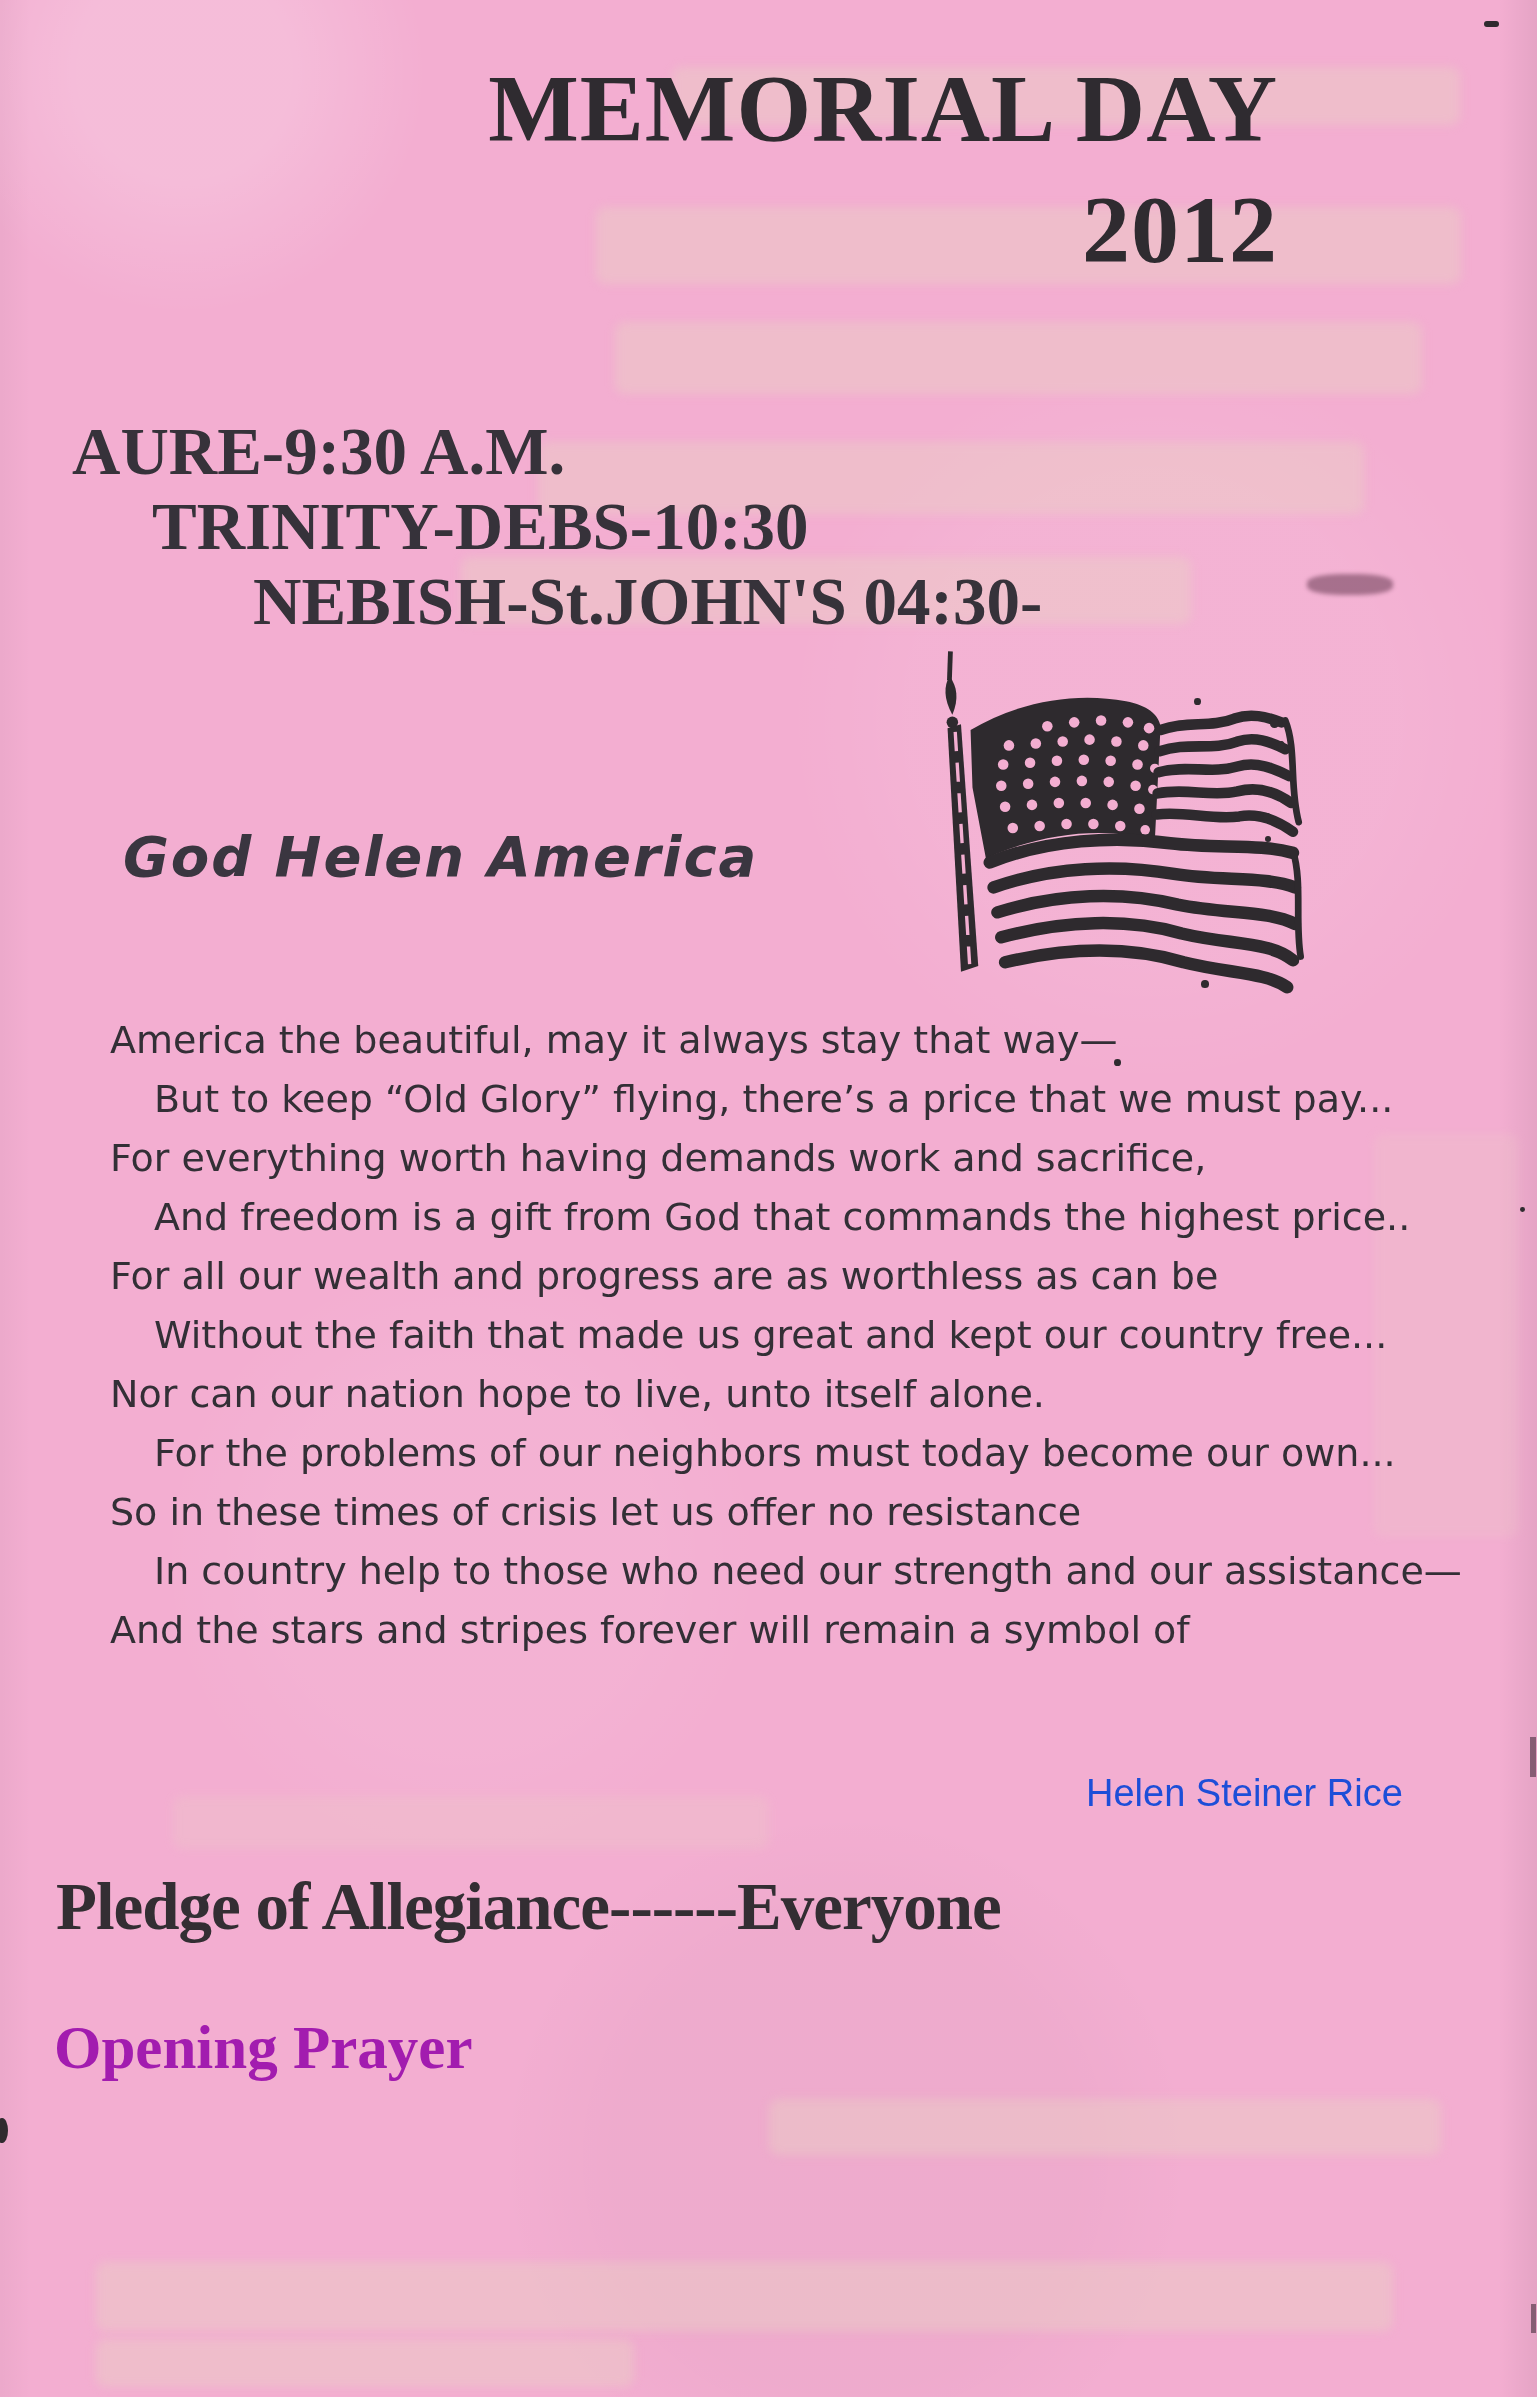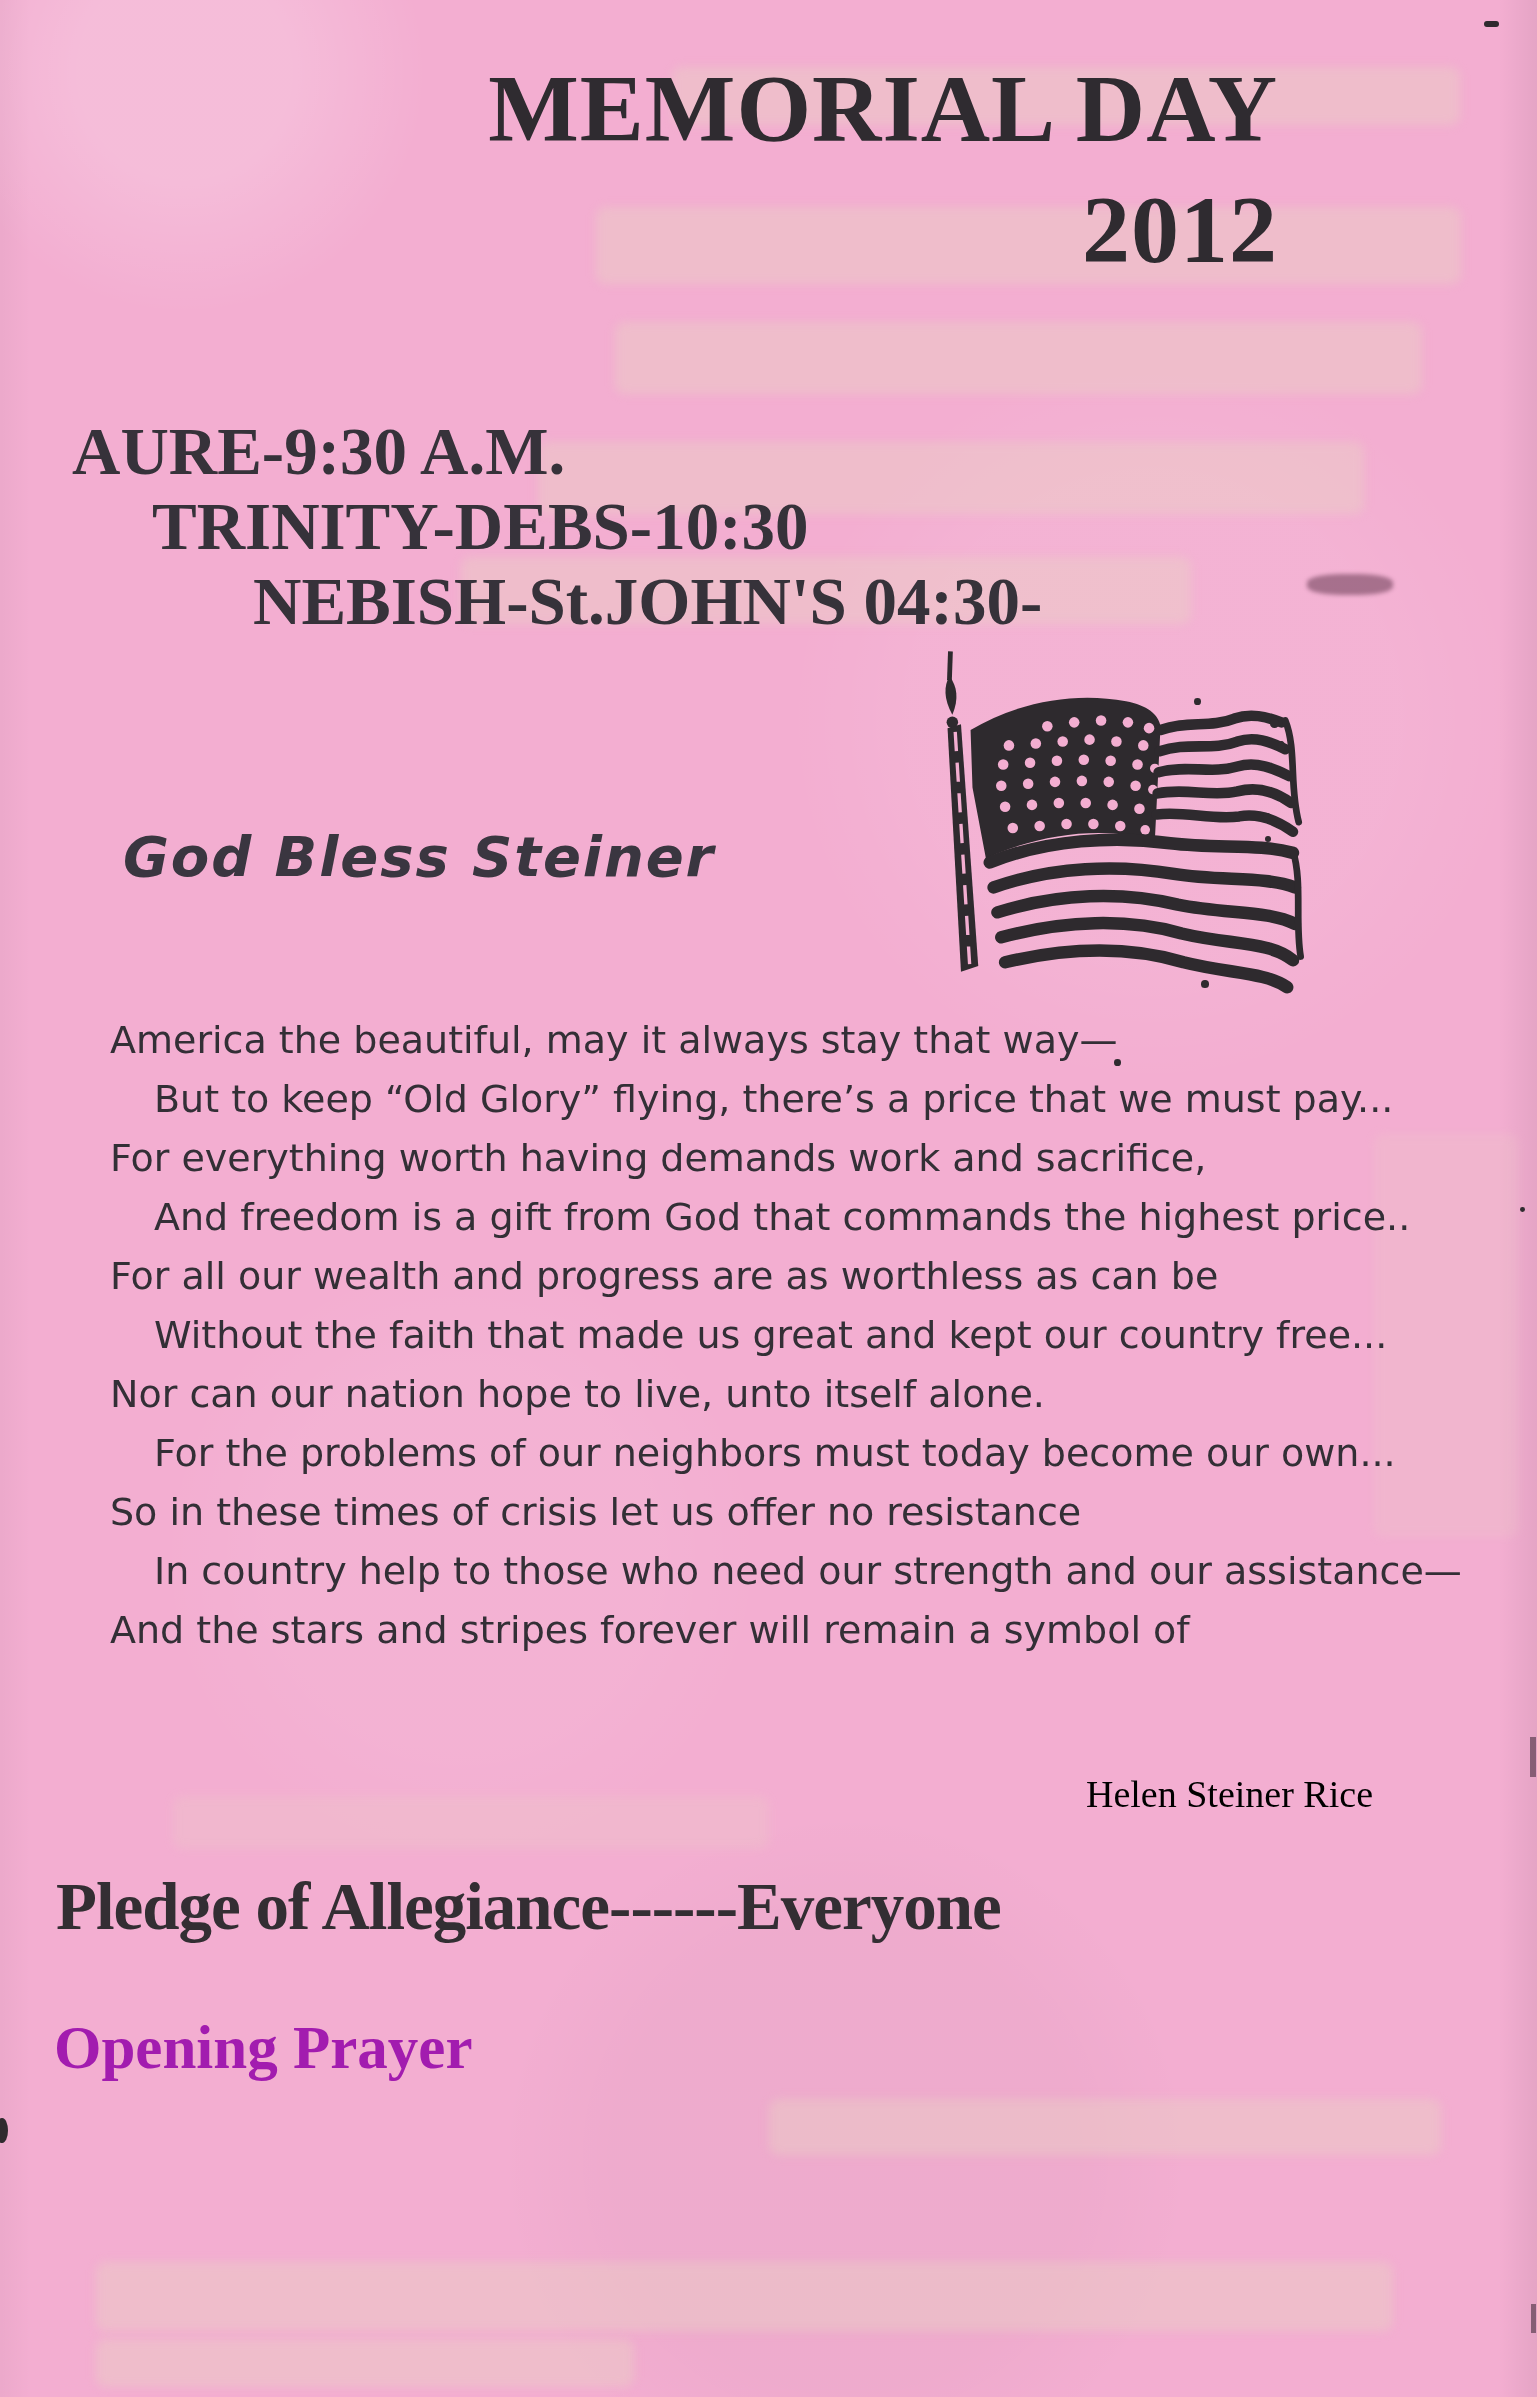--- a/index.html
+++ b/index.html
@@ -34,21 +34,21 @@
   }
   .flag{position:absolute;left:913px;top:634px;width:403px;height:384px;}
   .poem{
     position:absolute;left:110px;top:1011px;
     font-family:"DejaVu Sans", sans-serif;font-size:38px;color:#332f36;
   }
   .poem .line{line-height:59px;white-space:nowrap;}
   .poem .line:nth-child(even){padding-left:44px;}
   .attrib{
     position:absolute;left:1086px;top:1772px;
-    font-family:Liberation Serif, serif;font-size:38px;color:#000000;white-space:nowrap;
+    font-family:Liberation Sans, sans-serif;font-size:38px;color:#1d4ed8;white-space:nowrap;
   }
   .pledge{
     position:absolute;left:56px;top:1868px;font-weight:bold;font-size:67px;
     letter-spacing:-1px;color:#332e33;white-space:nowrap;
   }
   .prayer{
     position:absolute;left:54px;top:2013px;font-weight:bold;font-size:61px;
     color:#a21caf;white-space:nowrap;
   }
   .ghost{
@@ -154,21 +154,21 @@
       <path d="M96,342 C164,326 228,326 282,342 C330,354 366,352 390,368"></path>
     </g>
 
     <g fill="none" stroke="#2e2a2e" stroke-width="7" stroke-linecap="round">
       <path d="M388,90 C400,120 392,158 402,196"></path>
       <path d="M396,226 C406,258 398,300 404,336"></path>
     </g>
   </svg>
 </div>
 
-<div class="gba">God Bless Steiner</div>
+<div class="gba">God Helen America</div>
 
 <div class="poem">
   <div class="line">America the beautiful, may it always stay that way—</div>
   <div class="line">But to keep “Old Glory” flying, there’s a price that we must pay...</div>
   <div class="line">For everything worth having demands work and sacrifice,</div>
   <div class="line">And freedom is a gift from God that commands the highest price..</div>
   <div class="line">For all our wealth and progress are as worthless as can be</div>
   <div class="line">Without the faith that made us great and kept our country free...</div>
   <div class="line">Nor can our nation hope to live, unto itself alone.</div>
   <div class="line">For the problems of our neighbors must today become our own...</div>

